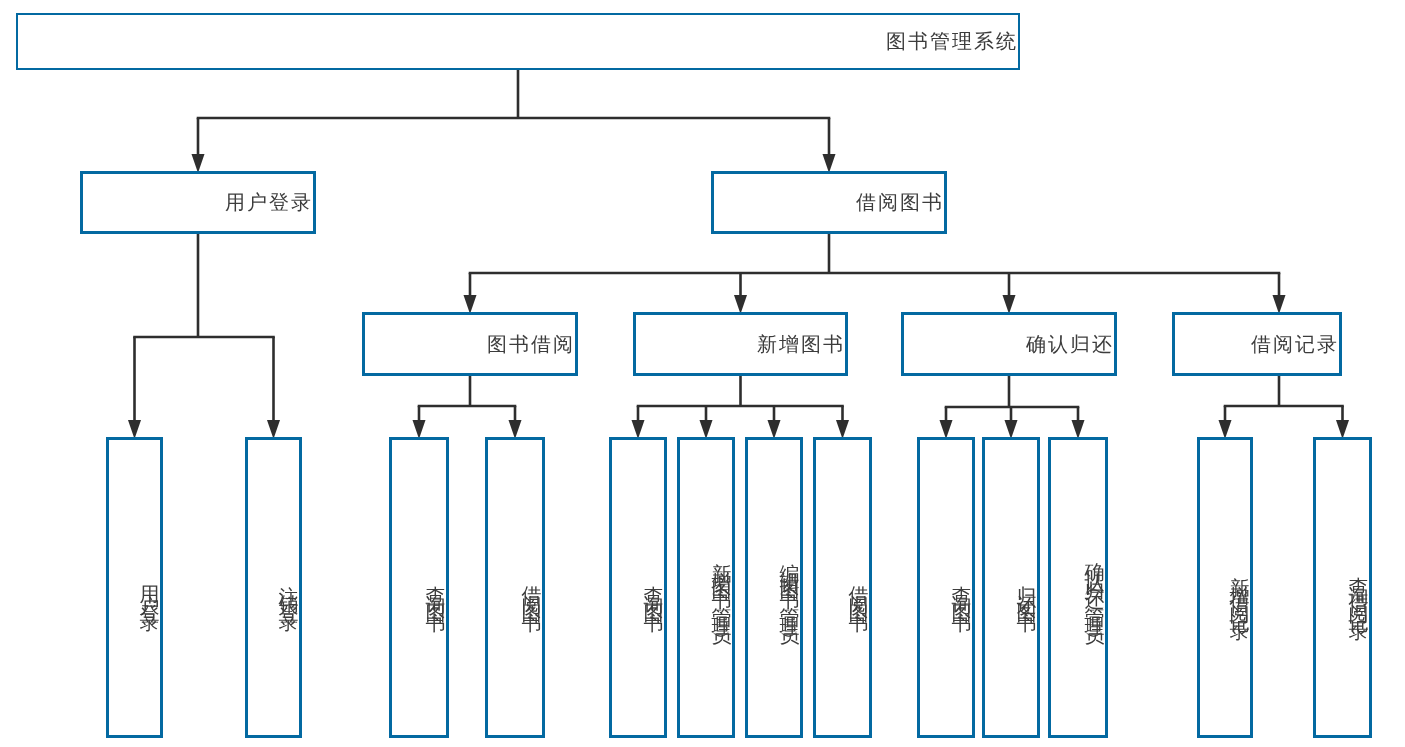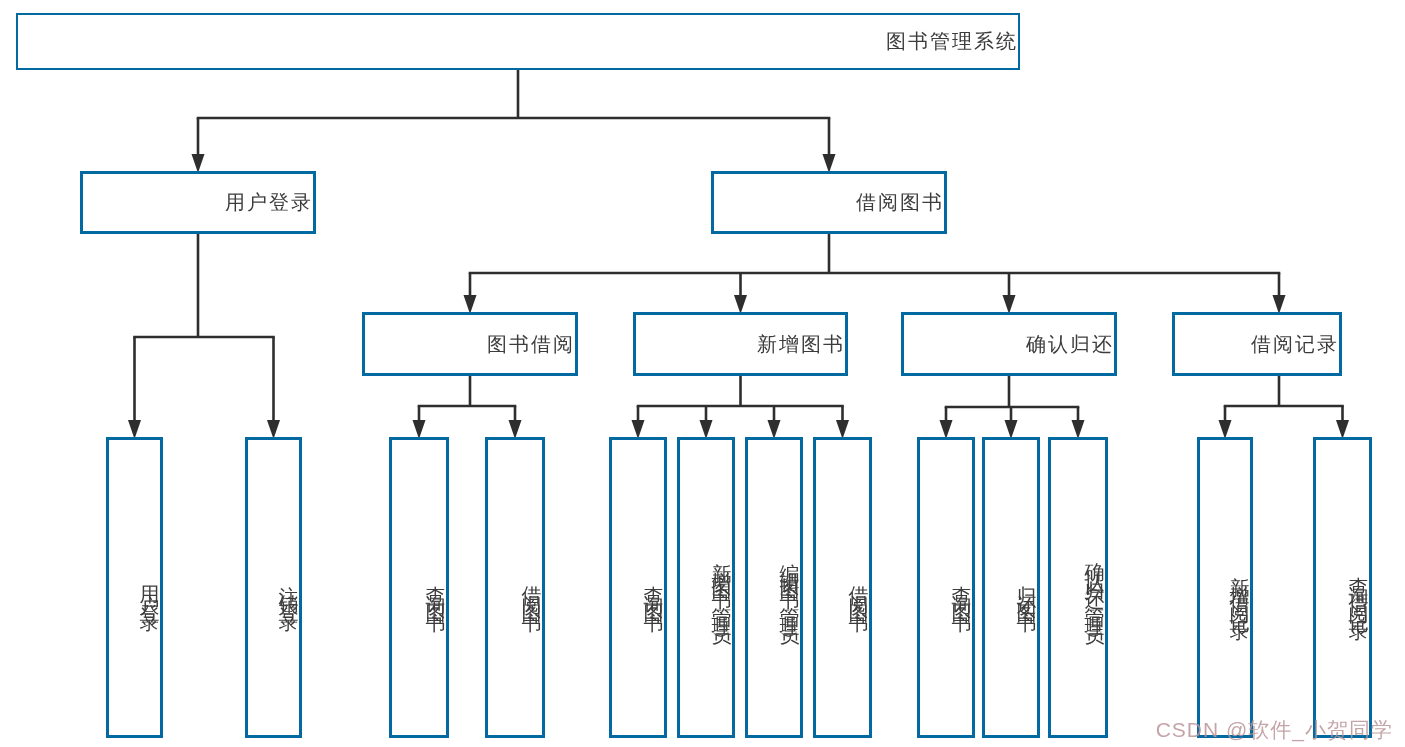--- a/index.html
+++ b/index.html
@@ -180,14 +180,13 @@
       <div class="node v" data-name="node-c-confirm" style="left: 1048px; top: 437px; width: 60px; height: 301px;">
         <span class="label" data-name="node-label">确认归还（管理员）</span>
       </div>
       <div class="node v" data-name="node-r-add" style="left: 1197px; top: 437px; width: 56px; height: 301px;">
         <span class="label" data-name="node-label">新增借阅记录</span>
       </div>
       <div class="node v" data-name="node-r-query" style="left: 1313px; top: 437px; width: 59px; height: 301px;">
         <span class="label" data-name="node-label">查询借阅记录</span>
       </div>
     </div>
-  <div id="watermark" data-name="watermark-text">CSDN @软件_小贺同学</div>
 </div>
 
 </body></html>

